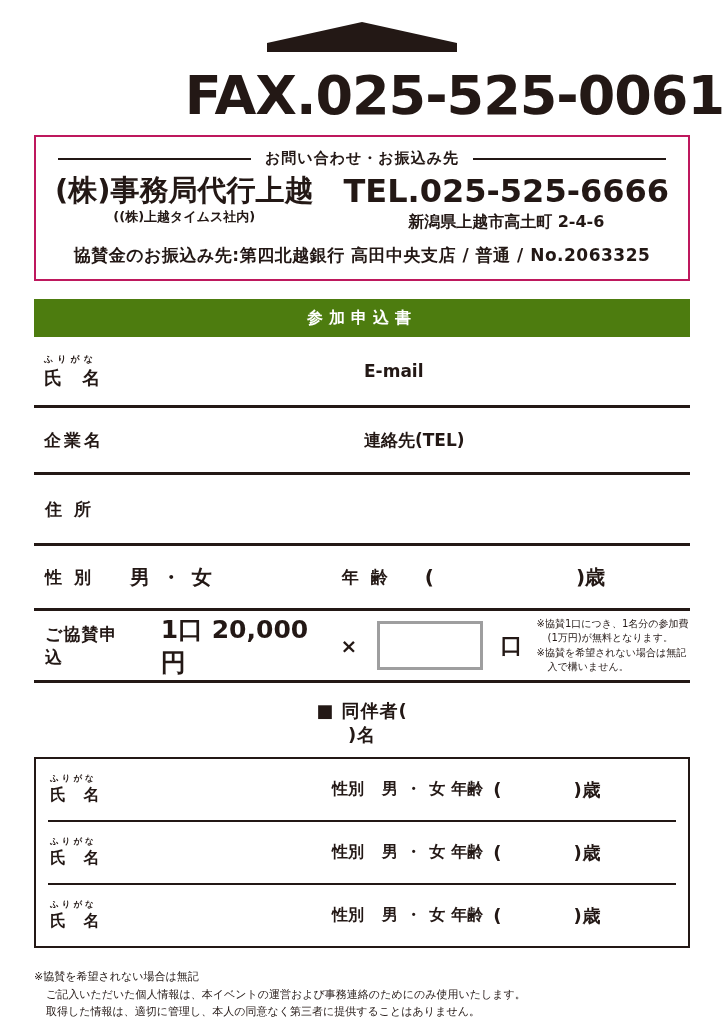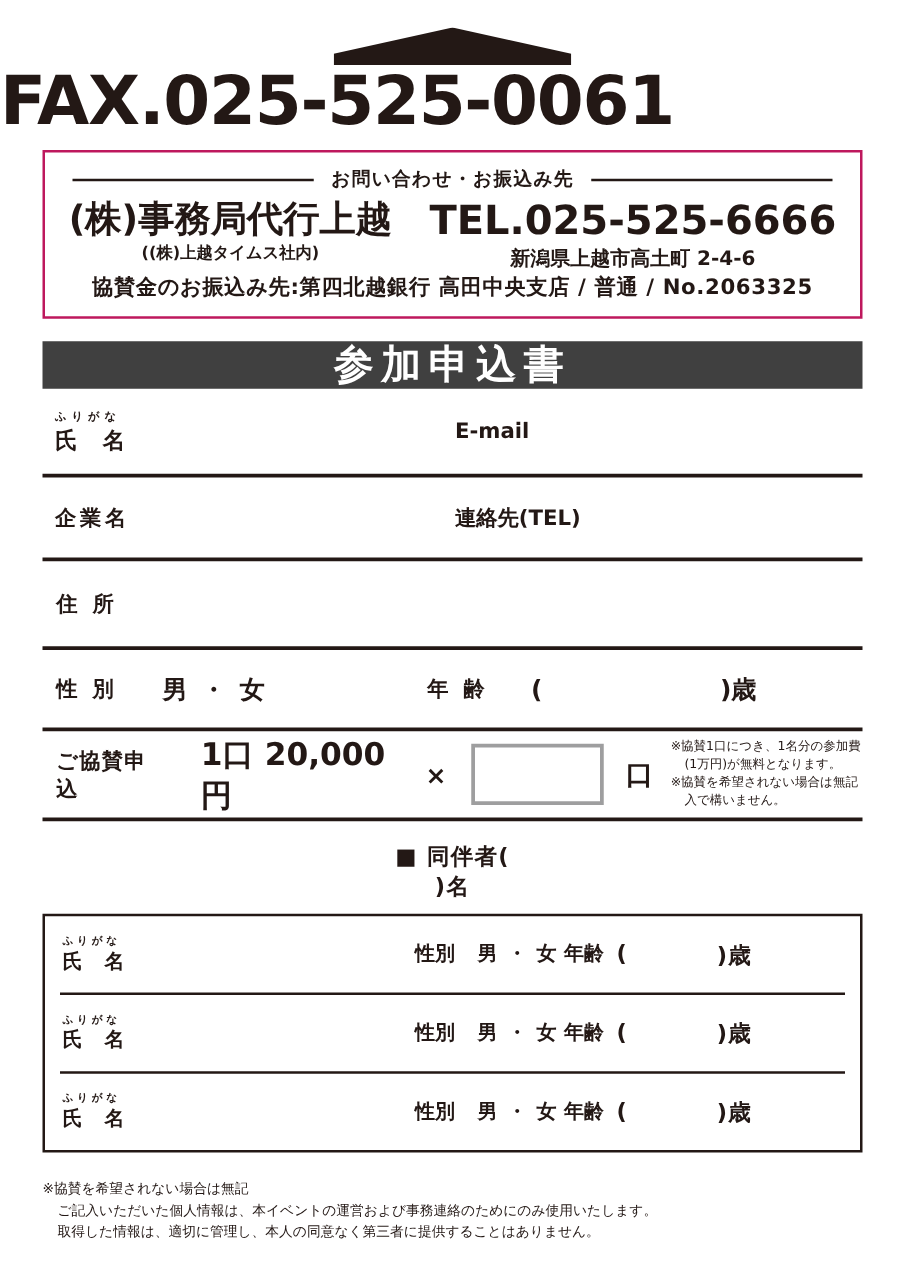--- a/index.html
+++ b/index.html
@@ -5,44 +5,44 @@
   html,body { margin:0; padding:0; background:#e8e8e8; }
   .page {
     position:relative; width:724px; height:1024px; margin:0 auto;
     background:#ffffff; color:#231815;
     font-family:"DejaVu Sans","Liberation Sans",sans-serif;
     overflow:hidden;
   }
   
   .roof { display:block; margin:22px auto 0; width:190px; height:30px; }
   .fax-number {
-    text-align:left; font-size:54px; font-weight:bold; line-height:1;
-    letter-spacing:-1px; margin-top:2px;
+    text-align:right; font-size:54px; font-weight:bold; line-height:1;
+    letter-spacing:-1px; margin-top:17px;
   }
   
   .contact-box {
     margin:12px 34px 0; border:2px solid #be185d;
     padding:10px 0 12px; text-align:center;
   }
   .cb-heading {
     display:flex; align-items:center; gap:14px; margin:2px 22px 6px;
     font-size:15px; font-weight:bold; letter-spacing:1px;
   }
   .hline { flex:1; height:2px; background:#231815; }
   .cb-main { display:flex; justify-content:center; align-items:flex-start; gap:30px; }
   .cb-company { font-size:29px; font-weight:bold; line-height:1.15; }
   .cb-sub { font-size:13px; font-weight:bold; margin-top:1px; }
   .cb-tel { font-size:32px; font-weight:bold; line-height:1.1; }
   .cb-addr { font-size:16px; font-weight:bold; margin-top:3px; }
-  .cb-bank { font-size:17px; font-weight:bold; margin-top:0; letter-spacing:0.5px; }
+  .cb-bank { font-size:17px; font-weight:bold; margin-top:11px; letter-spacing:0.5px; }
   .cb-deadline { font-size:16px; font-weight:bold; margin-top:5px; letter-spacing:0.5px; }
   
   .title-bar {
-    margin:18px 34px 0; height:38px; background:#404040; color:#ffffff;
-    font-size:32px; font-weight:bold; letter-spacing:6px;
+    margin:18px 34px 0; height:38px; background:#4d7c0f; color:#ffffff;
+    font-size:16px; font-weight:bold; letter-spacing:6px;
     display:flex; align-items:center; justify-content:center;
   }
   
   .form-rows { margin:0 34px; }
   .frow { display:flex; align-items:center; border-bottom:3px solid #231815; }
   .r1 { height:68px; } .r2 { height:64px; } .r3 { height:68px; }
   .r4 { height:62px; } .r5 { height:69px; }
   .cell-left { width:330px; padding-left:10px; box-sizing:border-box; }
   .flabel { font-size:17px; font-weight:bold; letter-spacing:3px; }
   .furigana { font-size:9px; font-weight:bold; letter-spacing:4px; }

